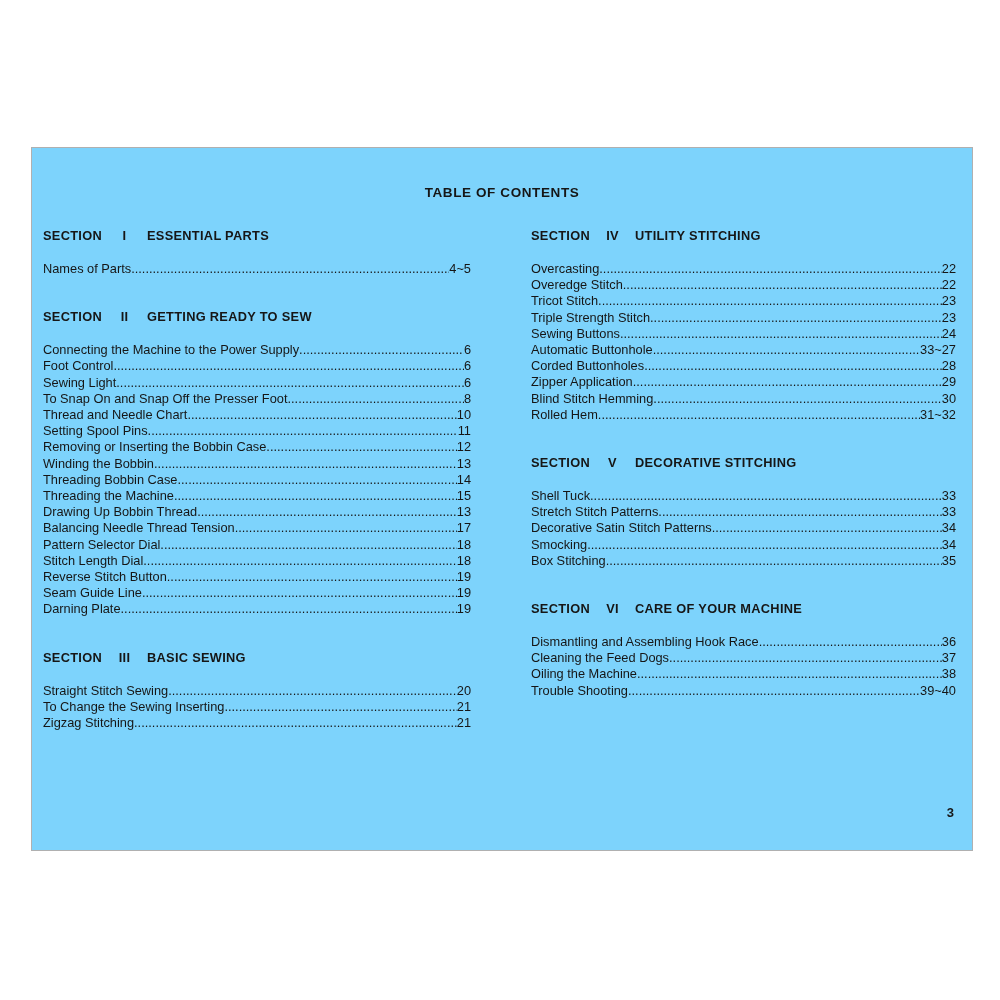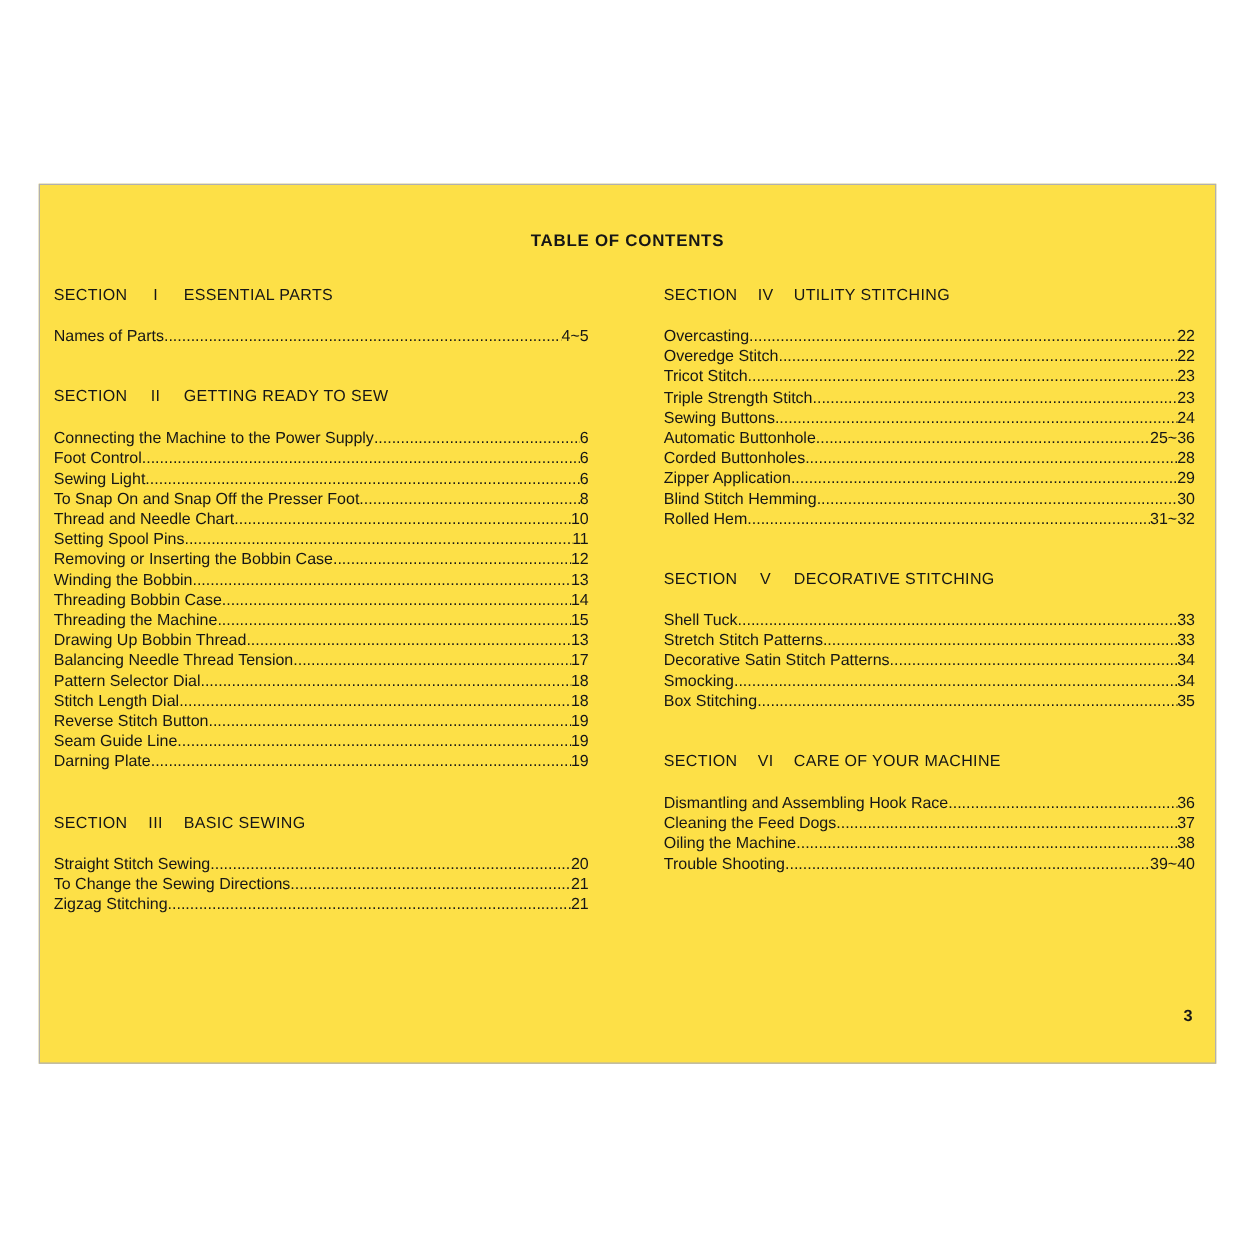--- a/index.html
+++ b/index.html
@@ -12,21 +12,21 @@
     color: #161616;
     -webkit-font-smoothing: antialiased;
   }
   .page {
     position: absolute;
     left: 31px;
     top: 147px;
     width: 942px;
     height: 704px;
     box-sizing: border-box;
-    background: #fde047;
+    background: #7dd3fc;
     border: 1px solid #b0b0b0;
   }
   .doc-title {
     margin-top: 37px;
     text-align: center;
     font-weight: bold;
     font-size: 13.5px;
     line-height: 16px;
     letter-spacing: 0.6px;
   }
@@ -34,21 +34,21 @@
     display: flex;
     margin-top: 27px;
     padding-left: 11px;
   }
   .col-left  { width: 428px; }
   .col-right { width: 425px; margin-left: 60px; }
   .section { margin-top: 32px; }
   .section:first-child { margin-top: 0; }
   .sec-header {
     display: flex;
-    font-weight: normal;
+    font-weight: bold;
     font-size: 12.8px;
     line-height: 15px;
     letter-spacing: 0.3px;
     margin-bottom: 18px;
     white-space: pre;
   }
   .sec-label { }
   .sec-numeral {
     width: 45px;
     text-align: center;
@@ -183,21 +183,21 @@
           </div>
         </div>
         <div class="section">
           <div class="sec-header"><span class="sec-label">SECTION</span><span class="sec-numeral">III</span><span class="sec-title">BASIC SEWING</span></div>
           <div class="entry">
             <span class="entry-title">Straight Stitch Sewing</span>
             <span class="dots"></span>
             <span class="entry-page">20</span>
           </div>
           <div class="entry">
-            <span class="entry-title">To Change the Sewing Directions</span>
+            <span class="entry-title">To Change the Sewing Inserting</span>
             <span class="dots"></span>
             <span class="entry-page">21</span>
           </div>
           <div class="entry">
             <span class="entry-title">Zigzag Stitching</span>
             <span class="dots"></span>
             <span class="entry-page">21</span>
           </div>
         </div>
       </div>
@@ -225,21 +225,21 @@
             <span class="entry-page">23</span>
           </div>
           <div class="entry">
             <span class="entry-title">Sewing Buttons</span>
             <span class="dots"></span>
             <span class="entry-page">24</span>
           </div>
           <div class="entry">
             <span class="entry-title">Automatic Buttonhole</span>
             <span class="dots"></span>
-            <span class="entry-page">25~36</span>
+            <span class="entry-page">33~27</span>
           </div>
           <div class="entry">
             <span class="entry-title">Corded Buttonholes</span>
             <span class="dots"></span>
             <span class="entry-page">28</span>
           </div>
           <div class="entry">
             <span class="entry-title">Zipper Application</span>
             <span class="dots"></span>
             <span class="entry-page">29</span>

